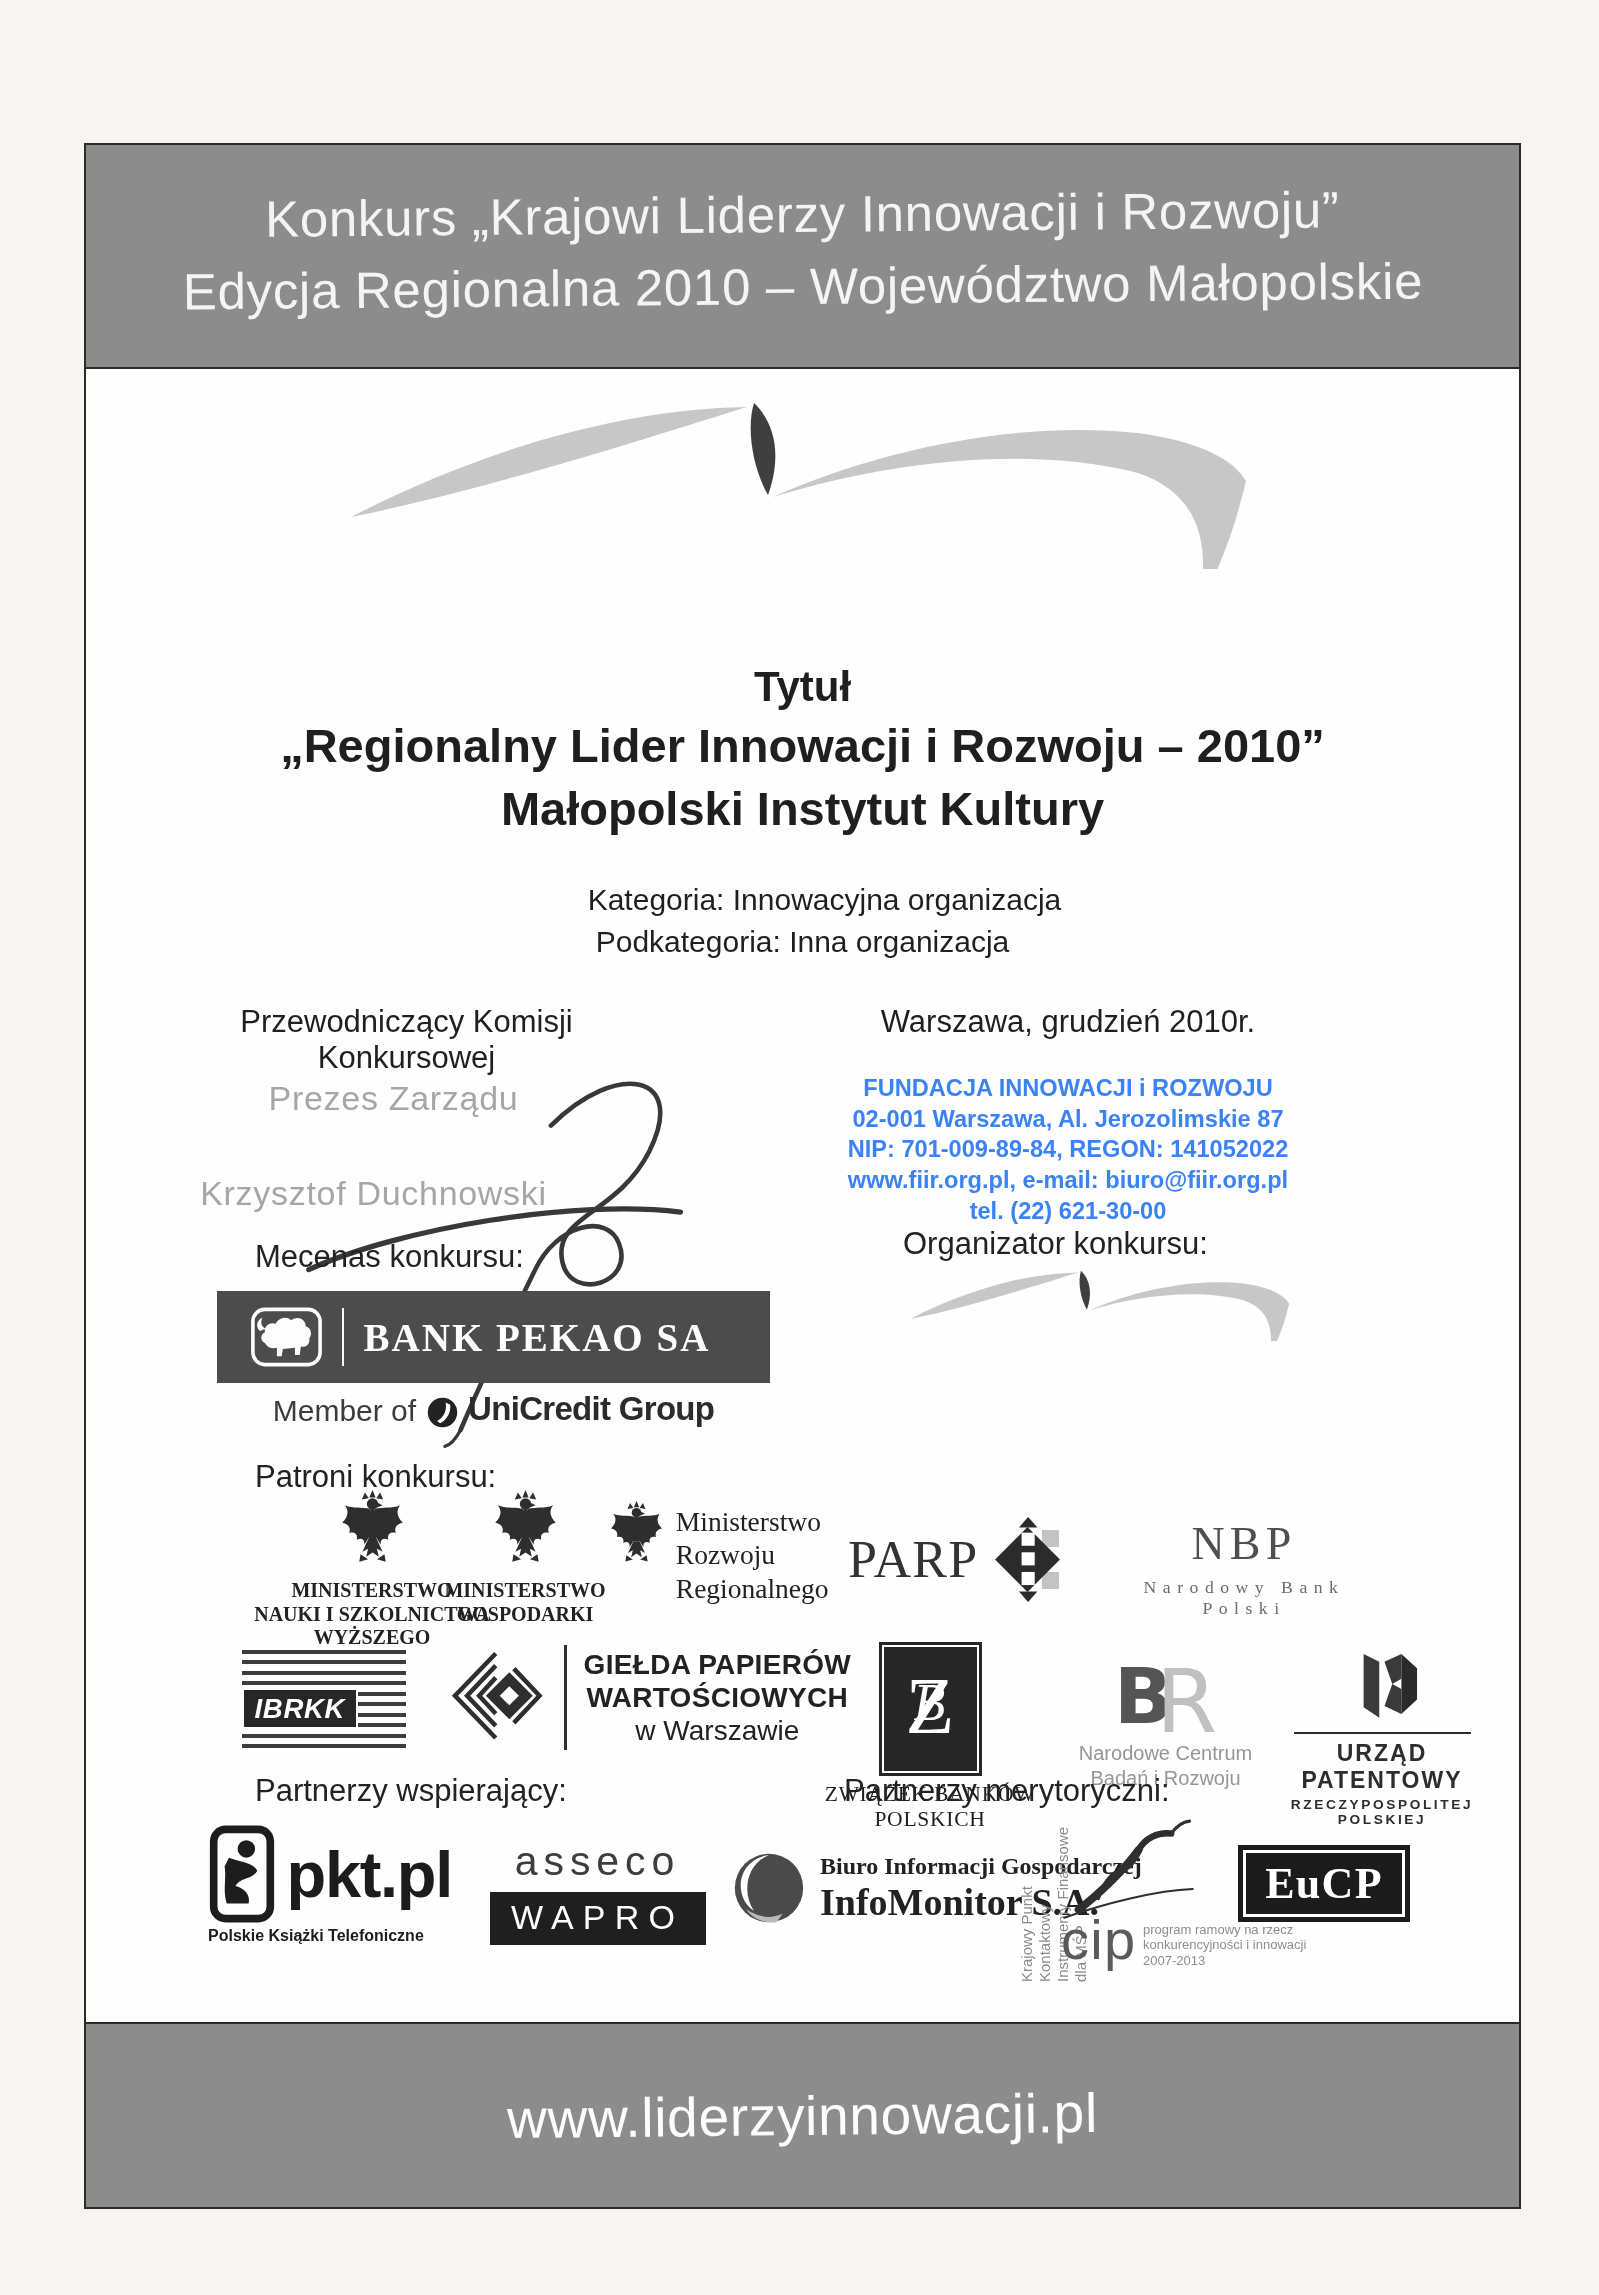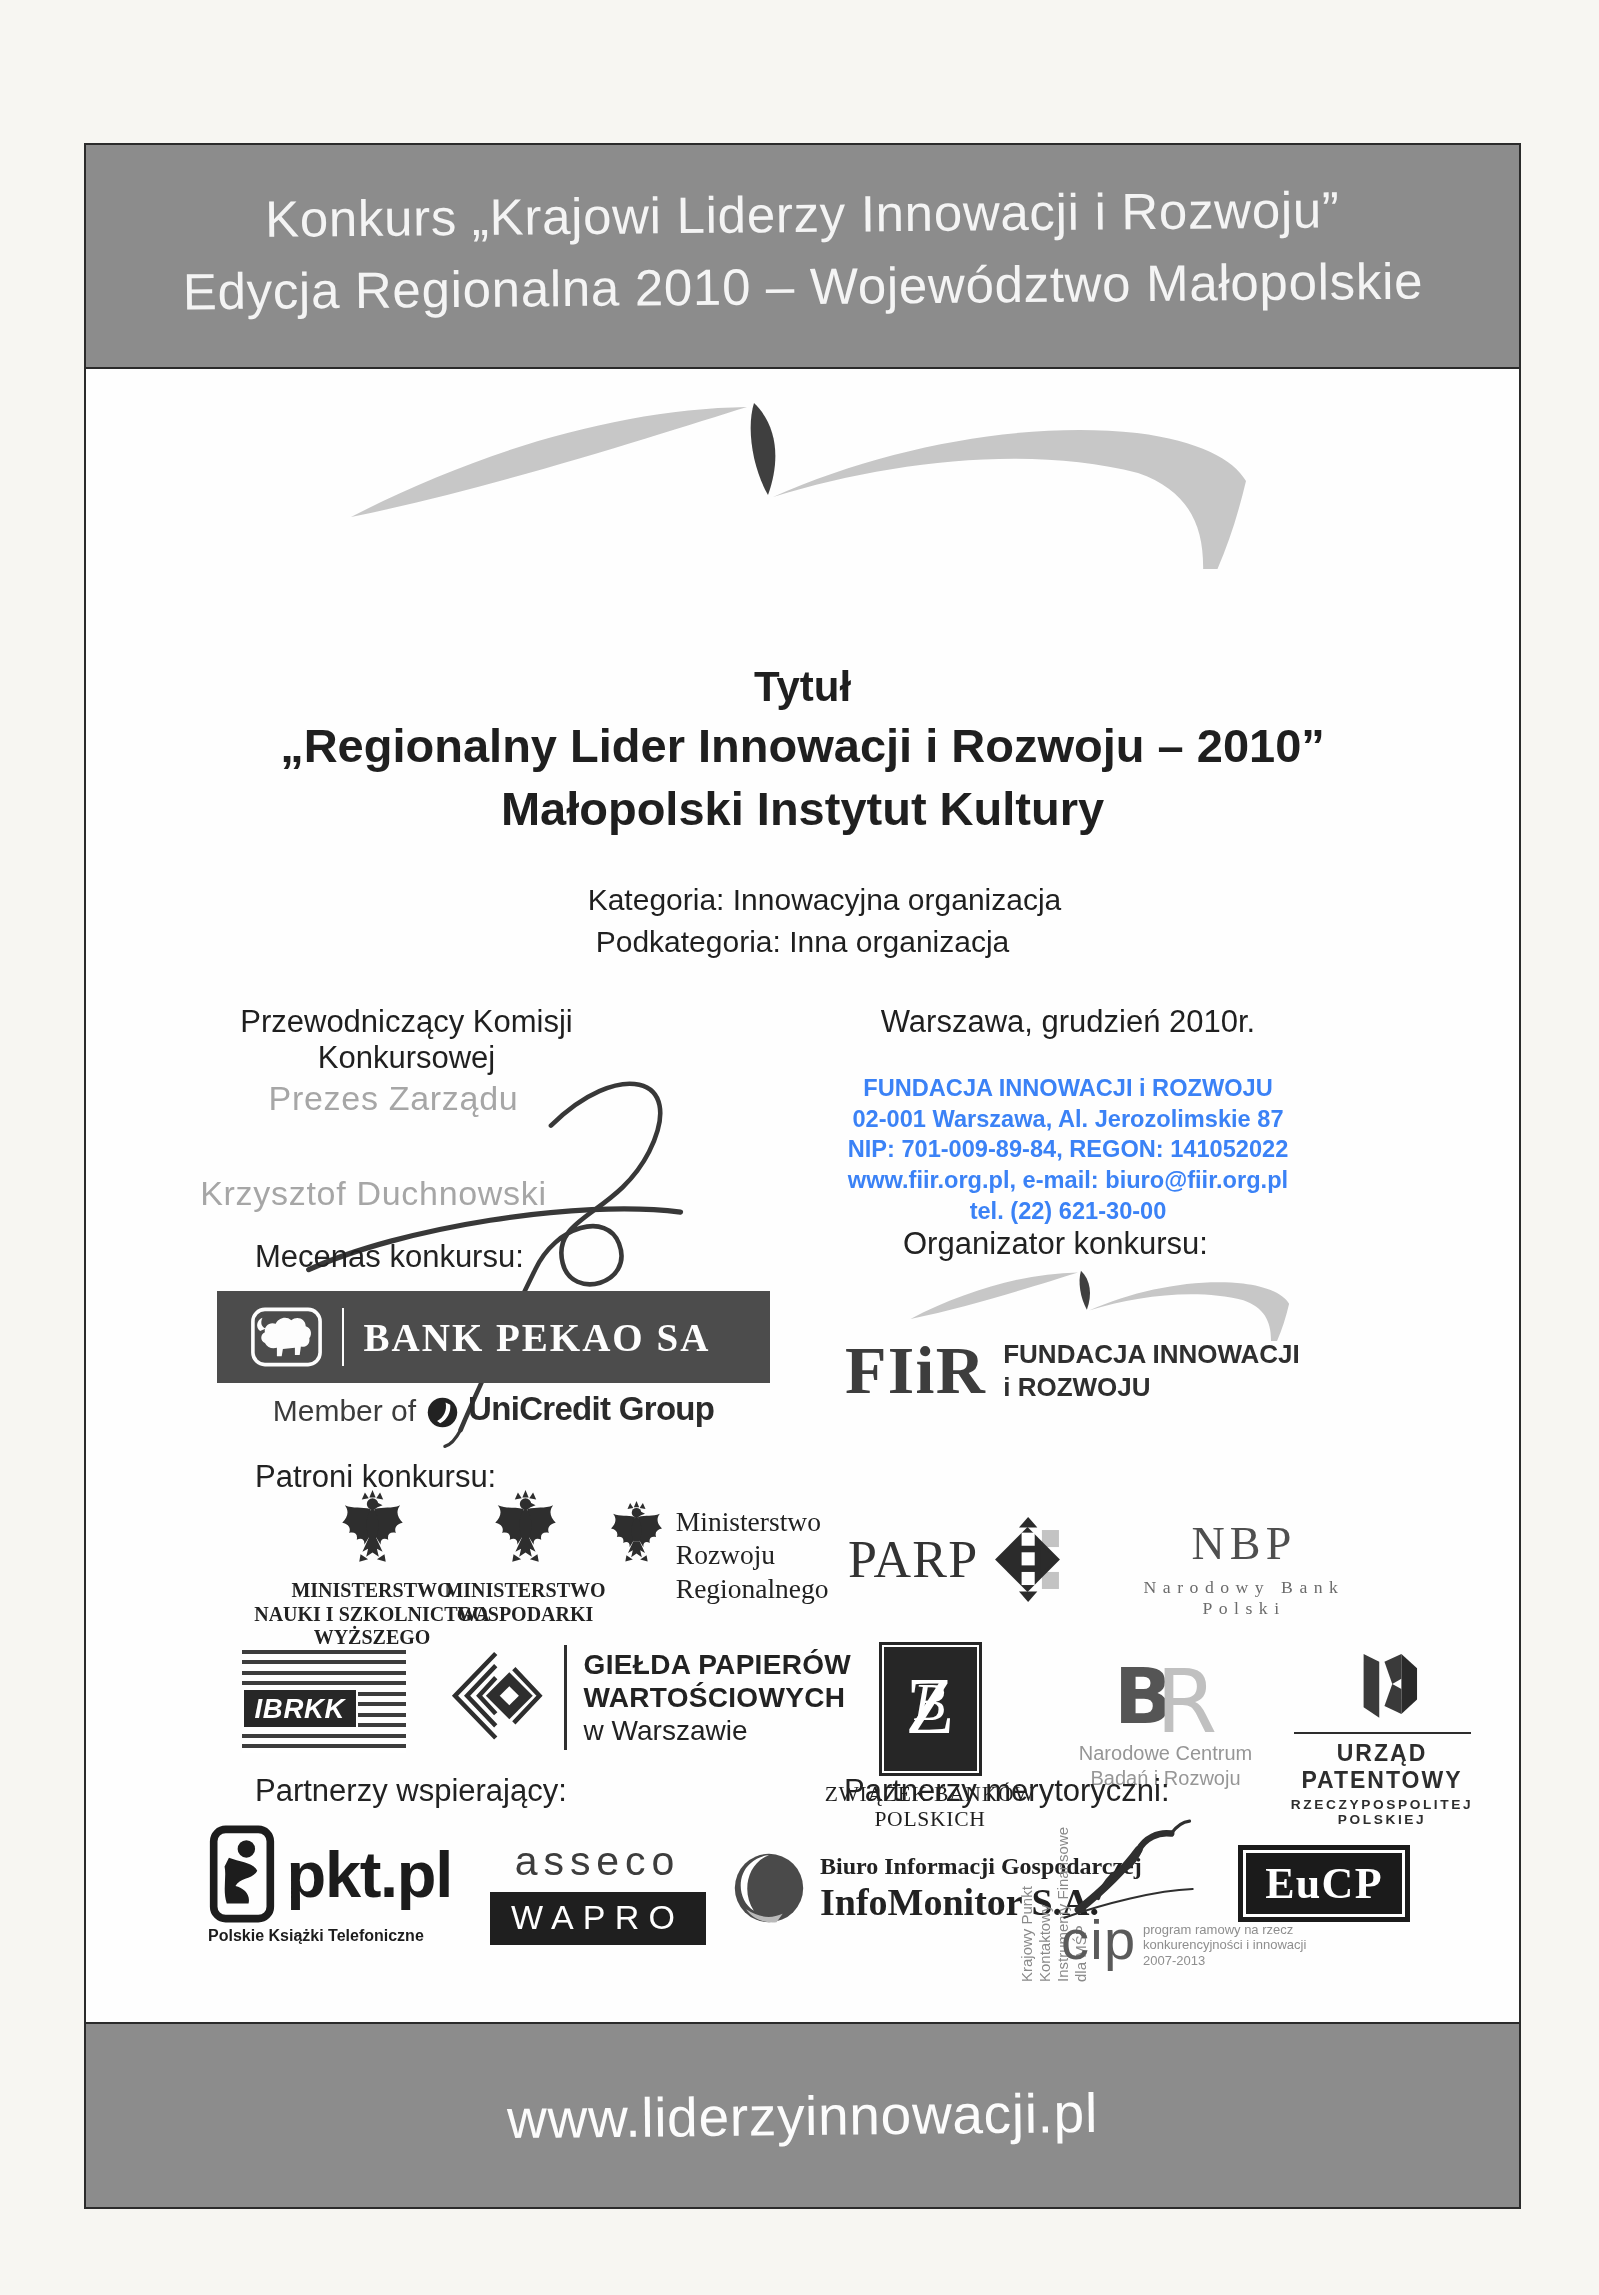--- a/index.html
+++ b/index.html
@@ -86,21 +86,21 @@
 
   
   .p-ibrkk { left:156px; top:1505px; width:183px; height:108px; position:absolute; }
   .ibrkk-stripes { width:164px; height:103px;
         background:repeating-linear-gradient(180deg,#3d3d3d 0 3.9px,#fff 3.9px 10.5px); }
   .ibrkk-label { position:absolute; left:0; top:38px; background:#272727; color:#fff;
                  font-weight:bold; font-style:italic; font-size:27.5px; padding:2.6px 10.5px;
                  letter-spacing:0.7px; border:2px solid #fff; }
   .p-gpw { left:363px; top:1500px; position:absolute; display:flex; gap:17px; align-items:center; text-align:left; }
   .gpw-bar { width:2.6px; height:105px; background:#2f2f2f; }
-  .gpw-text { font-size:28px; line-height:1.18; color:#222; }
+  .gpw-text { font-size:28px; line-height:1.18; color:#222;text-align:center; }
   .gpw-b { font-weight:bold; letter-spacing:0.3px; }
   .p-zbp { left:733px; top:1496px; width:222px; position:absolute; text-align:center; }
   .zbp-box { width:97px; height:128px; margin:3.9px auto 9.2px; background:#262626;
              border:2.6px solid #fff; outline:3.9px solid #262626; position:relative;
              font-family:"Liberation Serif", serif; color:#fff; }
   .zbp-z { font-size:80px; line-height:118px; }
   .zbp-b { position:absolute; top:26px; left:30px; font-size:52px; font-style:italic; }
   .zbp-name { font-family:"Liberation Serif", serif; font-size:21.6px; letter-spacing:0.7px; color:#1f1f1f; }
   .p-ncbir { left:978px; top:1496px; width:203px; position:absolute; text-align:center; }
   .ncbir-b { font-family:"DejaVu Sans", sans-serif; font-weight:bold; font-size:77px; color:#555; }
@@ -223,27 +223,20 @@
     <svg width="31" height="31" viewBox="0 0 40 40">
       <circle cx="20" cy="20" r="19" fill="#222"></circle>
       <path d="M13,31 C22,26 26,17 24,7 L30,10 C31,20 26,29 17,34 Z" fill="#fff"></path>
     </svg>
     <span class="unicredit-name">UniCredit Group</span>
   </div>
 
   <svg class="fiir-swoosh" viewBox="0 0 780 110" width="510" height="72">
       <use href="#sym-swoosh"></use>
     </svg>
-  <div class="fiir-row">
-    <span class="fiir-abbr">FIiR</span>
-    <span class="fiir-name">
-      <div>FUNDACJA INNOWACJI</div>
-      <div>i ROZWOJU</div>
-    </span>
-  </div>
 
   <div class="label label-patroni">Patroni konkursu:</div>
 
   <div class="patron p-mnisw">
     <svg class="eagle" viewBox="0 0 100 126" width="65" height="82">
         <use href="#sym-eagle"></use>
       </svg>
     <div class="ministry-name">
       <div>MINISTERSTWO</div>
       <div>NAUKI I SZKOLNICTWA</div>

